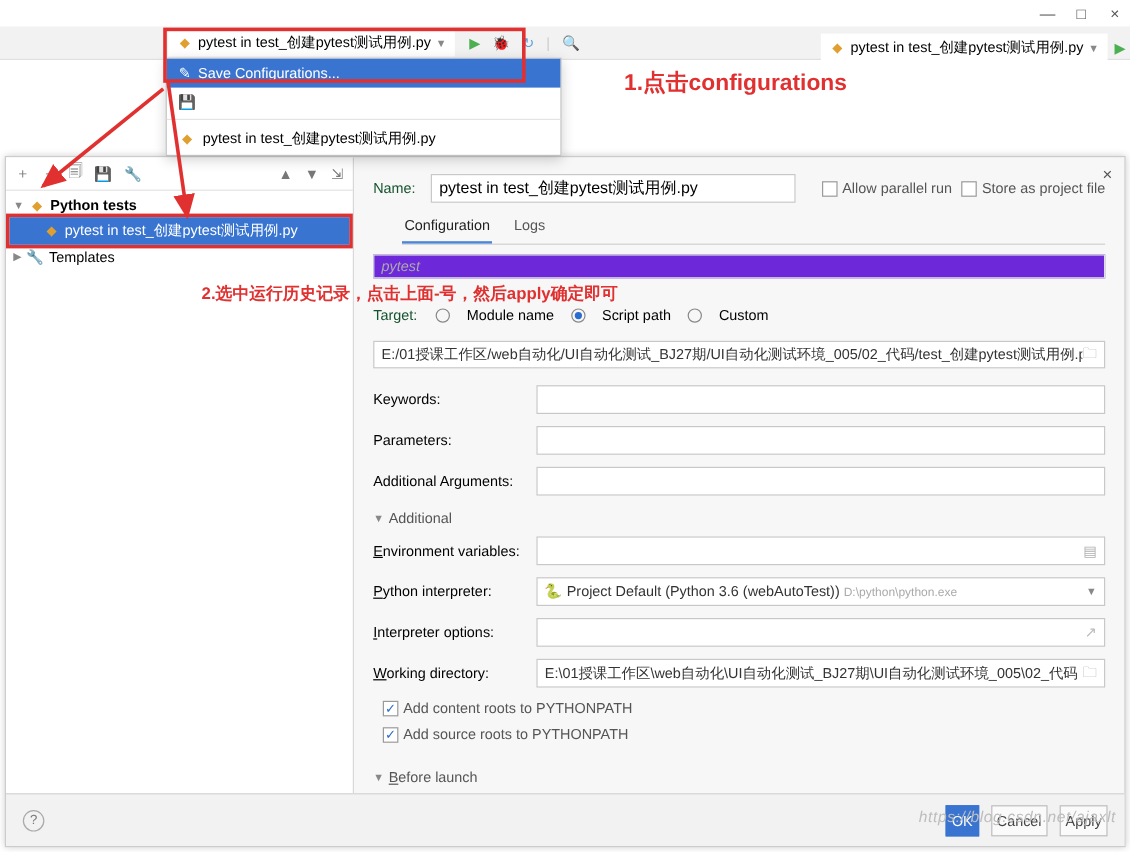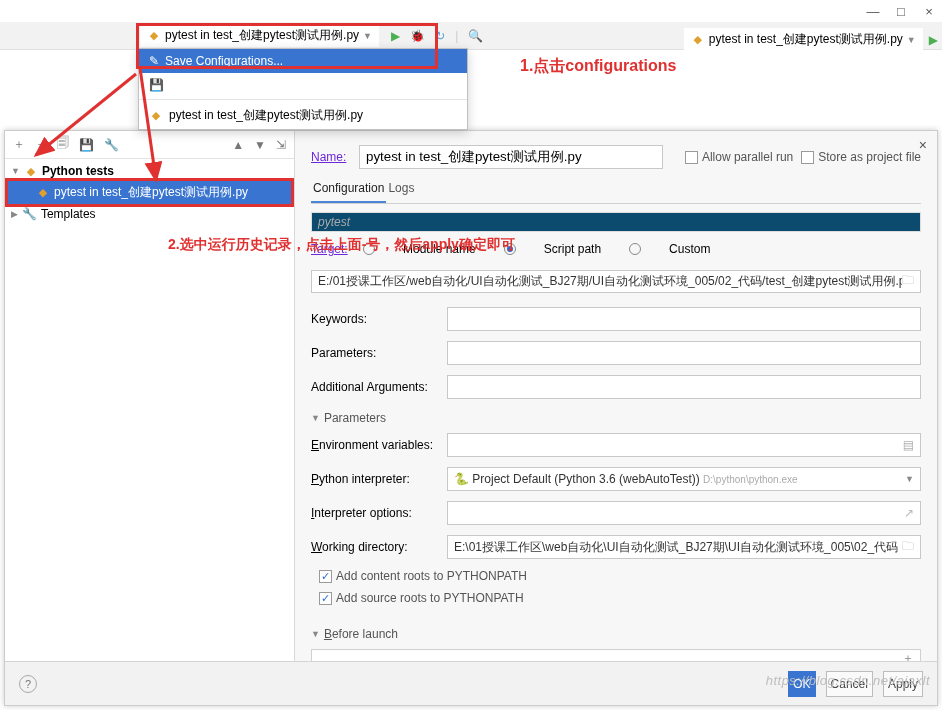--- a/index.html
+++ b/index.html
@@ -6,46 +6,46 @@
 body { margin: 0; width: 942px; height: 710px; background: #fff; font-size: 12px; position: relative; overflow: hidden; }
 .titlebar { height: 22px; display: flex; align-items: center; justify-content: flex-end; padding-right: 6px; gap: 14px; }
 .win-btn { width: 14px; height: 14px; display: flex; align-items: center; justify-content: center; color: #555; font-size: 13px; }
 .top-toolbar { height: 28px; background: #f2f2f2; border-bottom: 1px solid #e0e0e0; display: flex; align-items: center; padding-left: 140px; }
 .top-right-bar { position: absolute; top: 28px; right: 4px; display: flex; align-items: center; gap: 6px; }
 .run-config-chip { display: flex; align-items: center; gap: 4px; padding: 2px 6px; border: 1px solid transparent; background: #fff; }
 .dropdown-box { position: absolute; top: 48px; left: 138px; width: 330px; background: #fff; border: 1px solid #c0c0c0; box-shadow: 0 3px 10px rgba(0,0,0,.18); z-index: 10; }
 .dd-item { padding: 5px 10px; display: flex; align-items: center; gap: 6px; }
 .dd-selected { background: #3874d0; color: #fff; }
 .redbox-top { position: absolute; top: 23px; left: 136px; width: 302px; height: 46px; border: 3px solid #e03030; z-index: 20; pointer-events: none; }
-.annotation1 { position: absolute; top: 56px; left: 520px; color: #e03030; font-weight: bold; font-size: 16px; z-index: 20; }
+.annotation1 { position: absolute; top: 56px; left: 520px; color: #e03030; font-weight: bold; font-size: 19px; z-index: 20; }
 .annotation2 { position: absolute; top: 236px; left: 168px; color: #e03030; font-weight: bold; font-size: 14px; z-index: 20; }
 svg.arrow { position: absolute; z-index: 20; pointer-events: none; }
 .dialog { position: absolute; left: 4px; top: 130px; right: 4px; bottom: 4px; background: #f7f7f7; border: 1px solid #ccc; box-shadow: 0 0 6px rgba(0,0,0,.2); display: flex; flex-direction: column; }
 .dialog-close { position: absolute; top: 6px; right: 10px; font-size: 14px; color: #555; }
 .dialog-body { display: flex; flex: 1; overflow: hidden; }
 .left-pane { width: 290px; border-right: 1px solid #d8d8d8; display: flex; flex-direction: column; background: #fff; }
 .left-toolbar { height: 28px; display: flex; align-items: center; gap: 10px; padding: 0 8px; border-bottom: 1px solid #e3e3e3; color: #777; }
 .tree { flex: 1; padding-top: 2px; font-size: 12px; }
 .tree-row { display: flex; align-items: center; gap: 4px; padding: 3px 6px; }
 .tree-selected { background: #3874d0; color: #fff; }
 .redbox-tree { border: 3px solid #e03030; margin: -3px 0; }
 .right-pane { flex: 1; padding: 14px 16px 0 16px; overflow: hidden; display: flex; flex-direction: column; }
 .row { display: flex; align-items: center; margin-bottom: 8px; }
-.row label { color: #6d28d9; text-decoration: underline; }
+.row label { color: #14532d; }
 .name-row label { width: 48px; }
 .name-input { flex: 1; height: 24px; border: 1px solid #c8c8c8; padding: 0 6px; background: #fff; margin-right: 14px; }
 .chk { display: flex; align-items: center; gap: 4px; color: #555; margin-left: 8px; }
 .chk-box { width: 13px; height: 13px; border: 1px solid #9a9a9a; background: #fff; display: flex; align-items: center; justify-content: center; color: #2a6dd0; font-size: 11px; }
-.tabs { display: flex; gap: 0; border-bottom: 1px solid #d0d0d0; margin-bottom: 8px; }
+.tabs { display: flex; gap: 16px; border-bottom: 1px solid #d0d0d0; margin-bottom: 8px; margin-left: 24px; }
 .tab { padding: 4px 2px 6px; color: #555; }
 .tab-active { border-bottom: 2px solid #4a86d8; color: #222; }
-.disabled-field { background: #0c4a6e; height: 22px; border: 1px solid #ddd; color: #aaa; padding: 2px 6px; font-style: italic; margin-bottom: 10px; }
+.disabled-field { background: #6d28d9; height: 22px; border: 1px solid #ddd; color: #aaa; padding: 2px 6px; font-style: italic; margin-bottom: 24px; }
 .form-grid { display: grid; grid-template-columns: 128px 1fr; row-gap: 10px; column-gap: 8px; align-items: center; }
 .txt-input { height: 24px; border: 1px solid #c8c8c8; background: #fff; padding: 0 6px; width: 100%; display: flex; align-items: center; justify-content: space-between; color: #333; }
-.radio-group { display: flex; align-items: center; gap: 28px; }
+.radio-group { display: flex; align-items: center; gap: 14px; }
 .radio { width: 12px; height: 12px; border: 1px solid #888; border-radius: 50%; display: inline-flex; align-items: center; justify-content: center; }
 .radio.on::after { content: ""; width: 6px; height: 6px; border-radius: 50%; background: #2a6dd0; }
 .section-head { display: flex; align-items: center; gap: 4px; color: #555; margin: 12px 0 8px; }
 .dialog-footer { height: 44px; border-top: 1px solid #d4d4d4; display: flex; align-items: center; padding: 0 14px; gap: 10px; background: #f2f2f2; }
 .help { width: 18px; height: 18px; border: 1px solid #aaa; border-radius: 50%; color: #777; display: flex; align-items: center; justify-content: center; font-size: 11px; }
 .spacer { flex: 1; }
 .btn { height: 26px; padding: 0 4px; border: 1px solid #bcbcbc; background: #fafafa; color: #444; display: flex; align-items: center; text-align: center; }
 .btn-primary { background: #3874d0; border-color: #3874d0; color: #fff; }
 .icon-py { width: 14px; height: 14px; display: inline-flex; align-items: center; justify-content: center; color: #e0a030; font-size: 11px; }
 .triangle-play { color: #4caf50; font-size: 12px; }
@@ -200,21 +200,21 @@
 
         <label>Parameters:</label>
         <div class="txt-input"></div>
 
         <label>Additional Arguments:</label>
         <div class="txt-input"></div>
       </div>
 
       <div class="section-head">
         <span class="caret">▼</span>
-        <span>Parameters</span>
+        <span>Additional</span>
       </div>
 
       <div class="form-grid">
         <label><span class="u">E</span>nvironment variables:</label>
         <div class="txt-input">
             <span></span>
             <span class="folder-icon">▤</span>
           </div>
 
         <label><span class="u">P</span>ython interpreter:</label>

